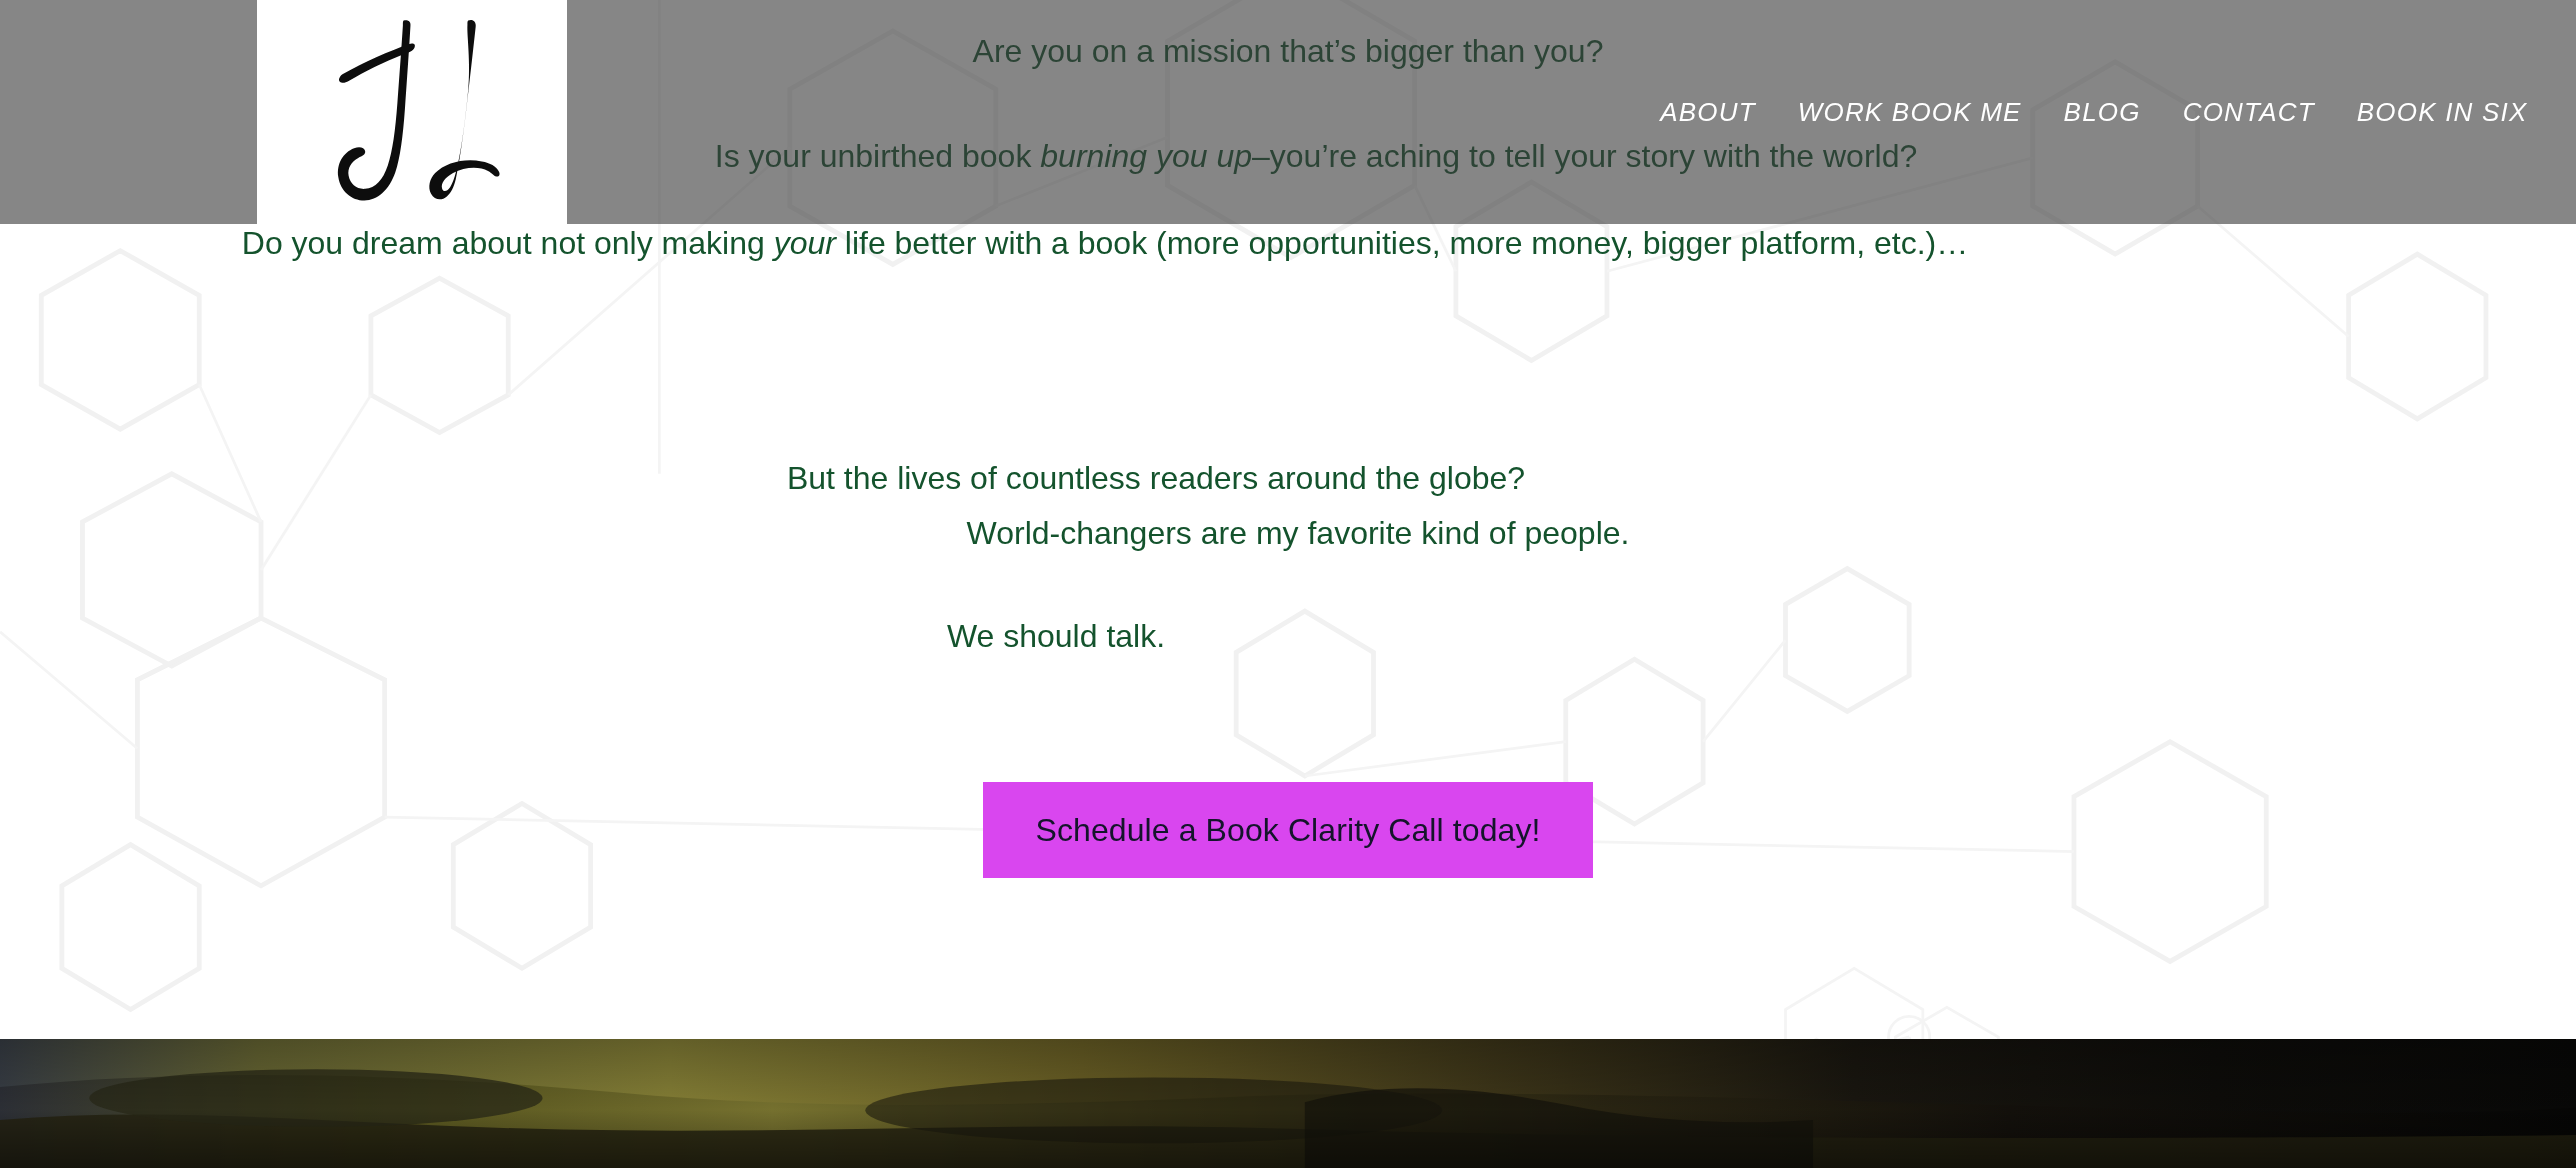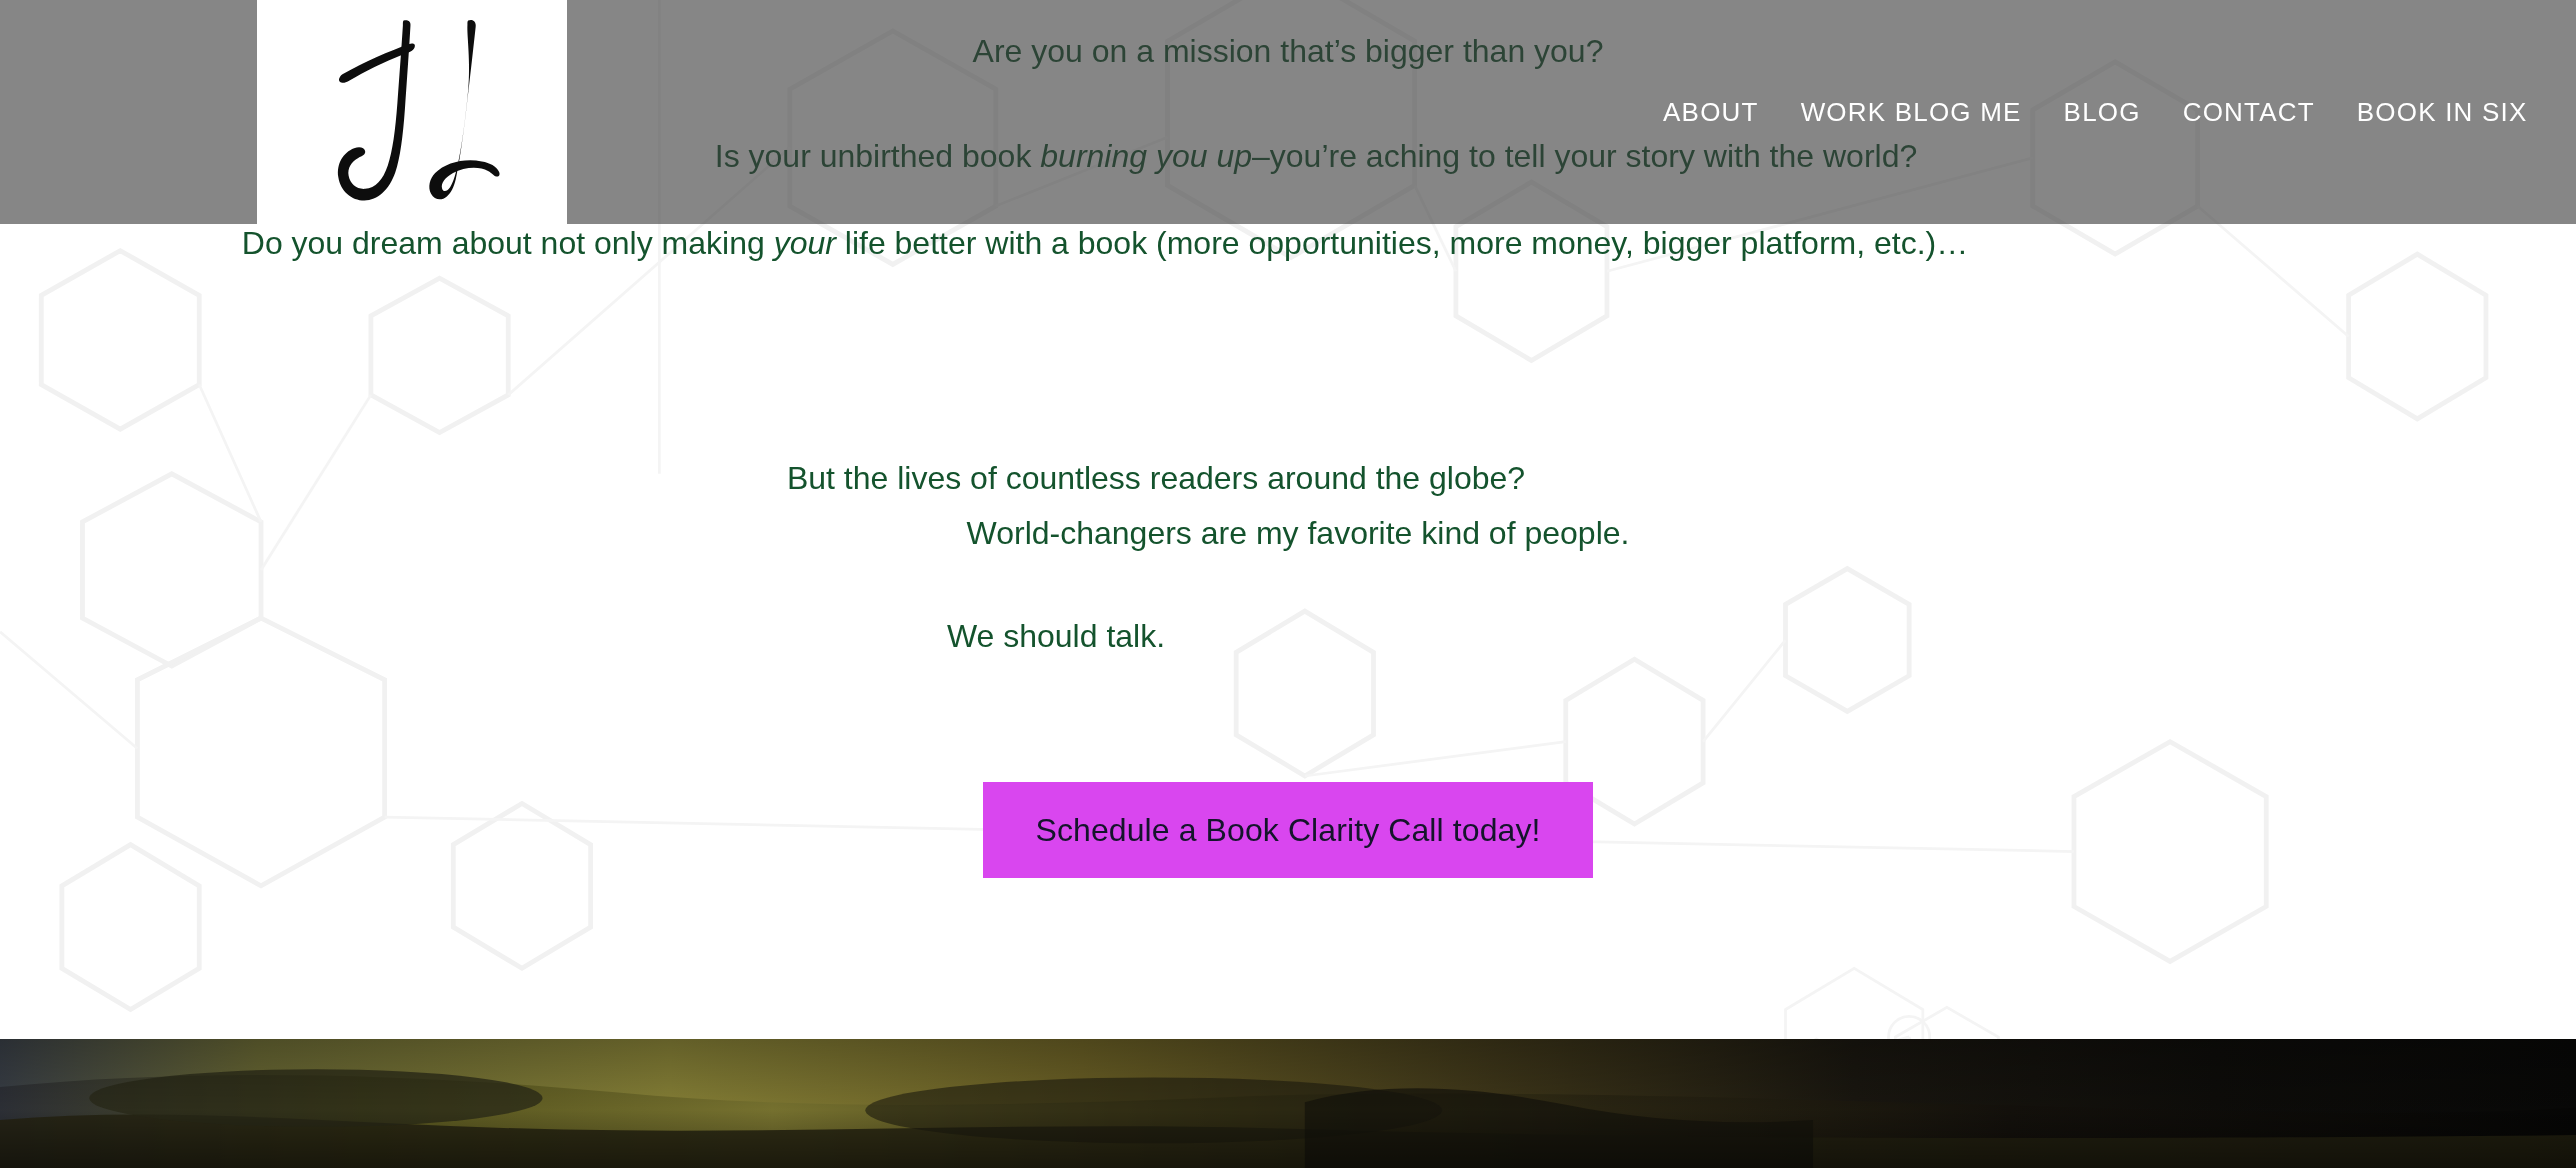--- a/index.html
+++ b/index.html
@@ -61,20 +61,21 @@
   .nav-link {
     color:#ffffff;
     font-size:26px;
     letter-spacing:1.2px;
     text-decoration:none;
     padding:0 21px;
     white-space:nowrap;
     font-weight:400;
     line-height:1;
     display:block;
+    font-style:italic;
   }
 
   
   .hero {
     position:absolute;
     left:0; top:0;
     width:2576px;
     z-index:10;
     text-align:center;
     color:#5b5b5b;
@@ -186,21 +187,21 @@
       <g fill="#0d0d0d">
         <path d="M63 92 C95 74 132 58 160 48 C166 46 170 48 168 53 C166 58 160 60 152 63 C124 74 96 88 72 102 C64 107 57 104 58 99 C59 96 60 94 63 92 Z"></path>
         <path d="M152 14 C158 12 163 15 162 22 C160 56 157 100 154 142 C151 184 147 214 140 235 C131 261 114 276 95 276 C76 276 60 262 57 242 C54 223 64 206 80 200 C88 197 95 199 96 204 C97 209 92 211 86 214 C76 219 70 229 72 240 C74 252 84 260 96 259 C111 258 122 246 129 225 C136 204 140 174 143 134 C146 94 149 52 151 21 C151 17 151 15 152 14 Z"></path>
         <path d="M246 14 C252 11 258 15 257 23 C253 60 248 104 243 146 C238 188 233 222 228 245 C225 257 221 265 215 270 C207 277 197 275 192 266 C187 257 190 244 198 236 C213 221 240 214 266 219 C278 221 287 226 291 234 C293 238 291 242 287 241 C283 240 281 236 275 233 C262 226 241 227 224 236 C213 242 206 251 208 258 C209 263 214 264 218 259 C223 253 227 241 231 223 C237 196 242 158 246 116 C250 74 244 36 245 20 C245 17 245 15 246 14 Z"></path>
       </g>
     </svg>
   </div>
 
   <nav class="main-nav">
     <a class="nav-link" href="#">ABOUT</a>
-    <a class="nav-link" href="#">WORK BLOG ME</a>
+    <a class="nav-link" href="#">WORK BOOK ME</a>
     <a class="nav-link" href="#">BLOG</a>
     <a class="nav-link" href="#">CONTACT</a>
     <a class="nav-link" href="#">BOOK IN SIX</a>
   </nav>
 
   <div class="hero">
 
     <div class="line-1">
       <p>Are you on a mission that’s bigger than you?</p>
     </div>

